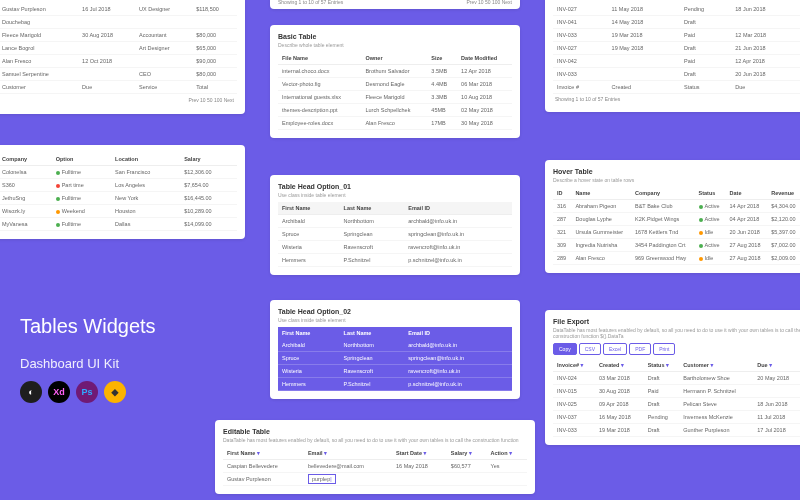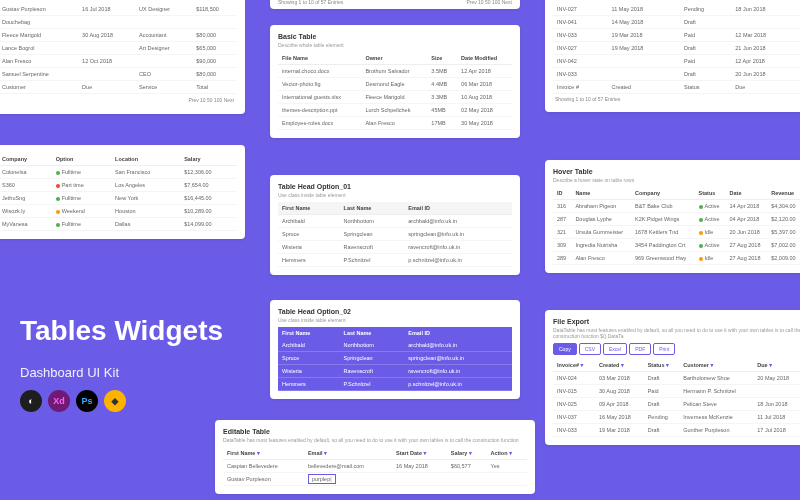--- a/index.html
+++ b/index.html
@@ -11,25 +11,25 @@
 th{text-align:left;padding:3px 4px;color:#444;font-weight:600;border-bottom:1px solid #eee}
 td{padding:3px 4px;color:#666;border-bottom:1px solid #f5f5f5}
 .pager{font-size:5px;color:#888;text-align:right;padding:3px}
 .dot{display:inline-block;width:4px;height:4px;border-radius:50%;margin-right:2px;vertical-align:middle}
 .green{background:#4caf50}.red{background:#f44336}.orange{background:#ff9800}
 .purple-head th{background:#6b5ce7;color:#fff;border:none}
 .purple-body td{background:#6b5ce7;color:#fff;border-bottom:1px solid rgba(255,255,255,0.2)}
 .btn{display:inline-block;padding:2px 5px;font-size:5px;border:1px solid #6b5ce7;color:#6b5ce7;border-radius:2px;margin-right:2px}
 .btn.fill{background:#6b5ce7;color:#fff}
 .hero{position:absolute;left:20px;top:315px;color:#fff}
-.hero h1{font-size:28px;font-weight:700}
+.hero h1{font-size:20px;font-weight:400}
 .hero h2{font-size:13px;font-weight:400;opacity:0.9;margin-top:18px}
 .icons{margin-top:10px;display:flex;gap:6px}
 .ico{width:22px;height:22px;border-radius:50%;display:flex;align-items:center;justify-content:center;font-size:9px;font-weight:700;color:#fff}
-.figma{background:#1e1e1e}.xd{background:#701a75}.ps{background:#000000}.sk{background:#fdb300;color:#333}
+.figma{background:#1e1e1e}.xd{background:#000000}.ps{background:#701a75}.sk{background:#fdb300;color:#333}
 .sort{color:#6b5ce7}
 </style>
 </head>
 <body>
 
 <div class="card" style="left:-10px;top:-5px;width:255px">
 <table>
       <tbody id="c1b">
         <tr>
           <td>Gustav Purpleson</td>

